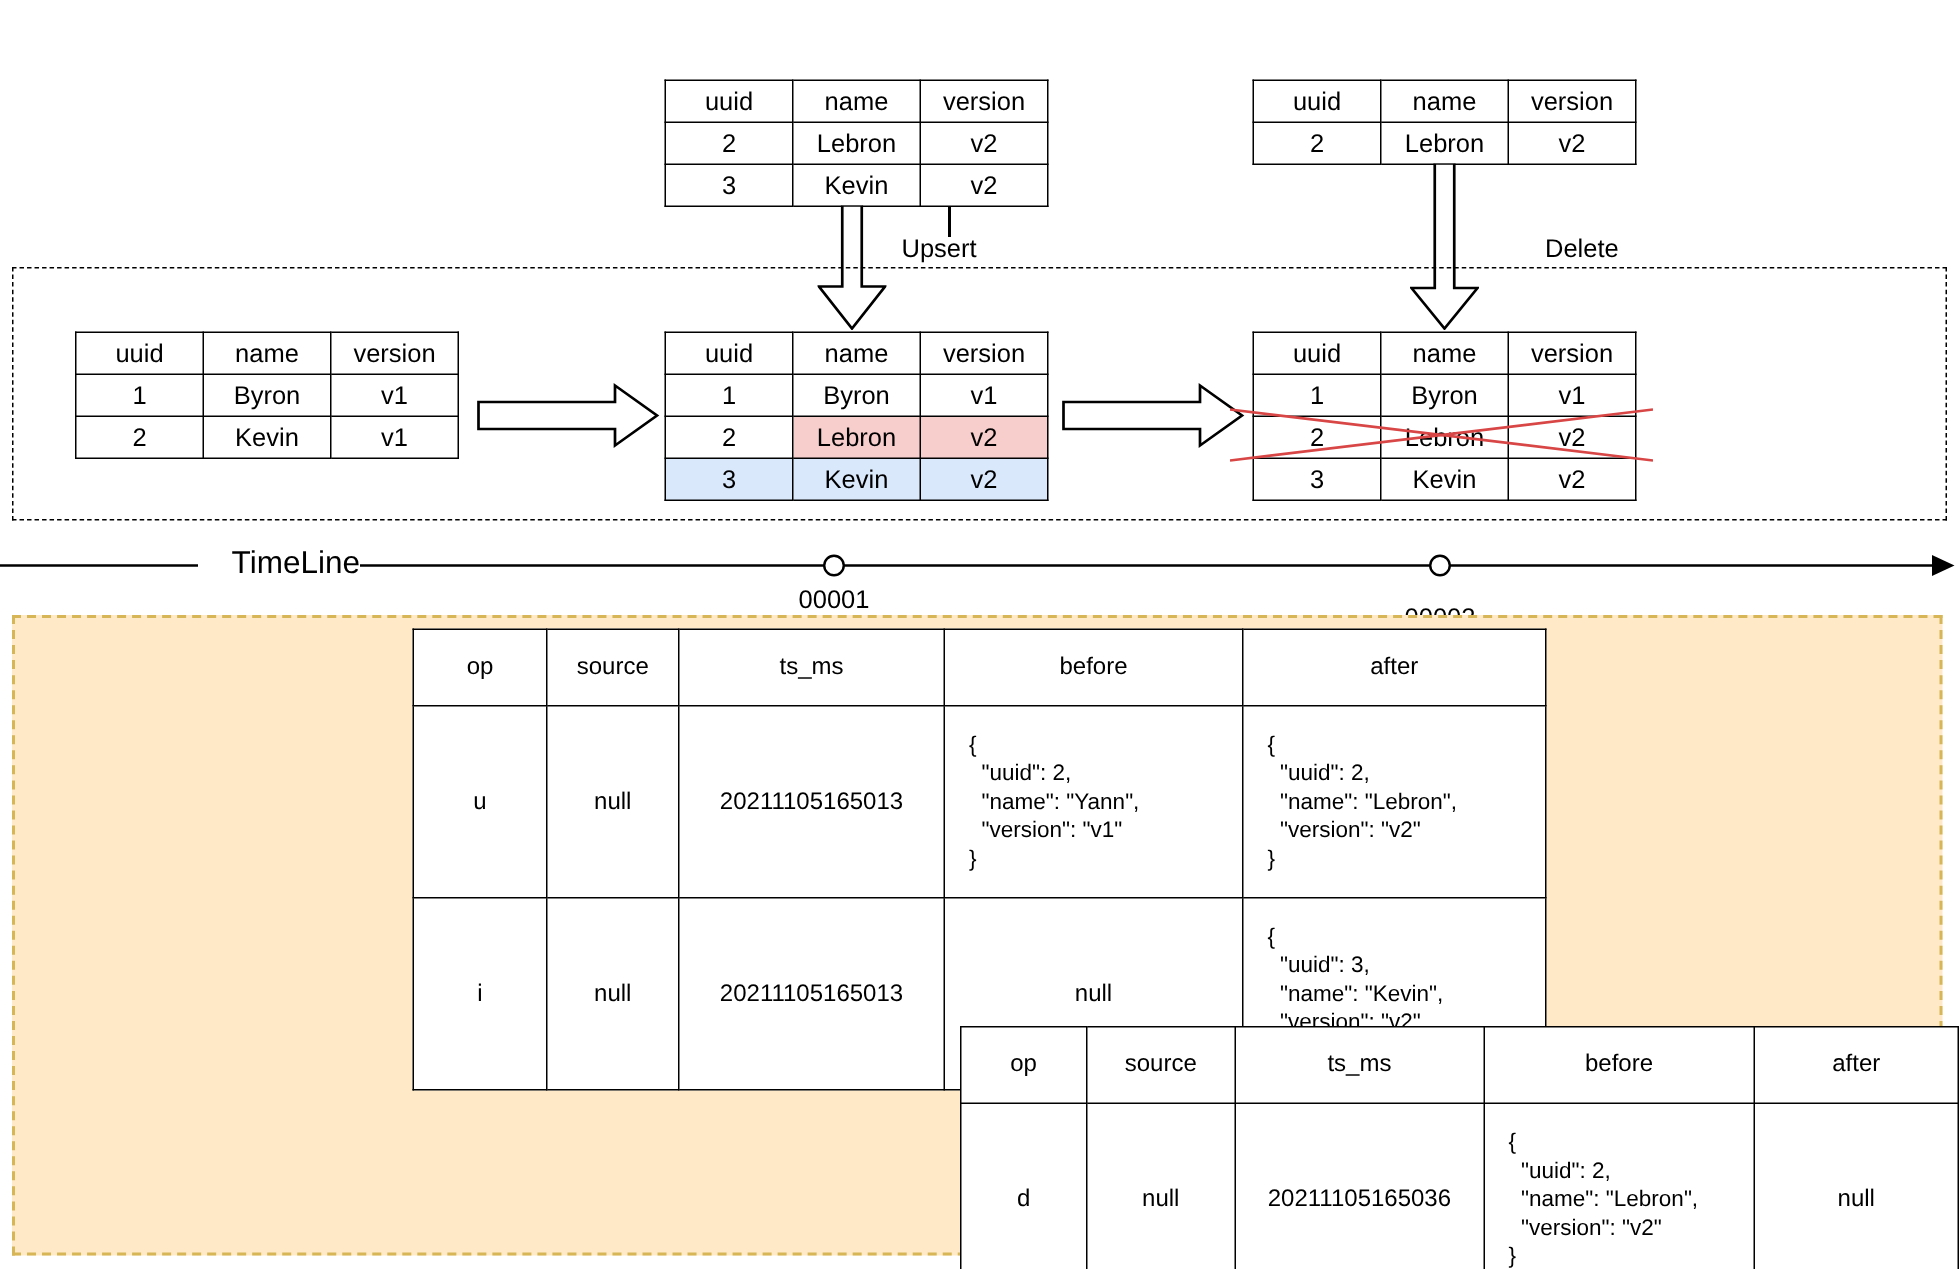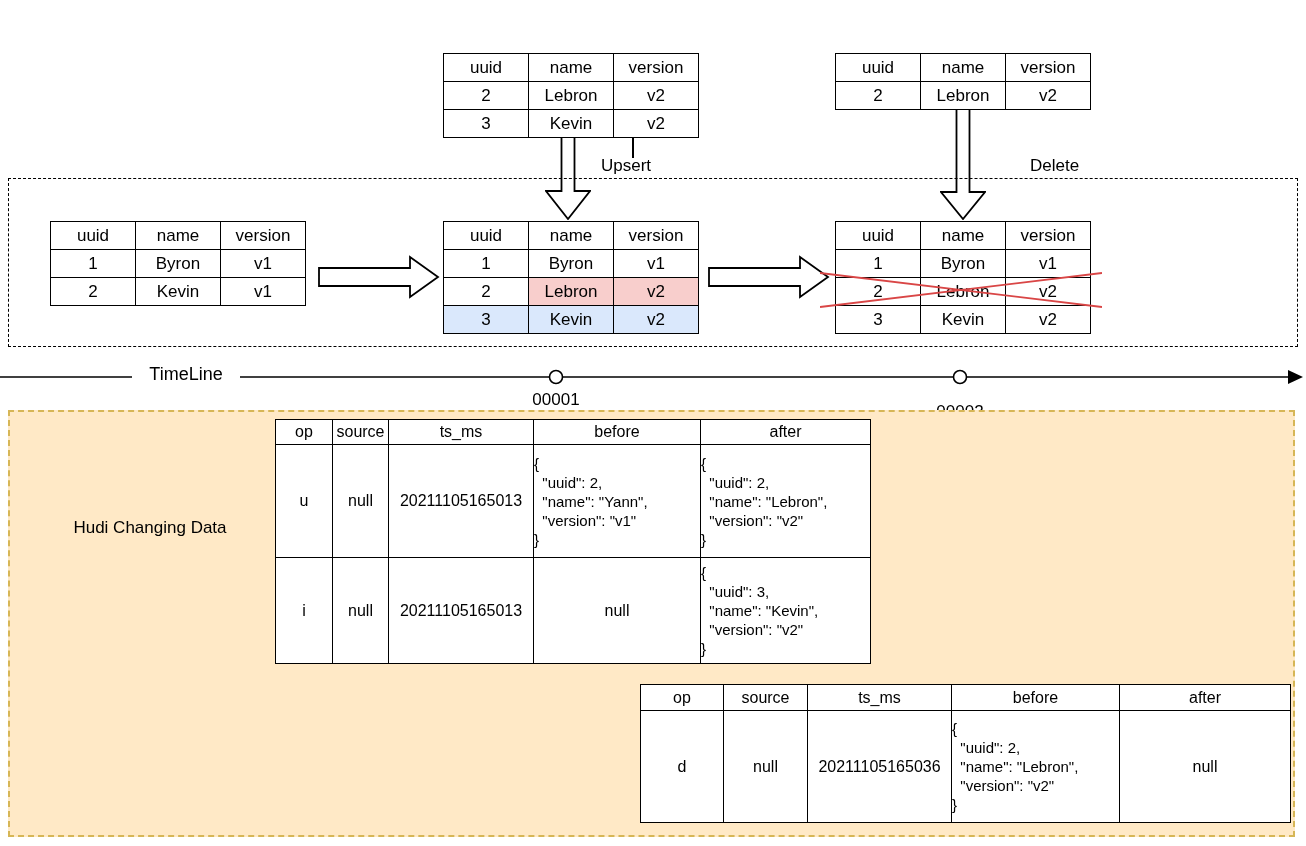--- a/index.html
+++ b/index.html
@@ -10,21 +10,21 @@
   .lbl{position:absolute;font-size:17px;white-space:nowrap;}
   .lbl.center{text-align:center;}
 
   .tbl{position:absolute;border-collapse:collapse;table-layout:fixed;font-size:17px;text-align:center;background:#fff;}
   .tbl th,.tbl td{border:1.6px solid #000;font-weight:400;padding:0;width:84px;margin-top:29px;}
   .tbl tr{height:28px;}
   .hl-red{background:var(--highlight-red-fill);border-color:var(--highlight-red-border);}
   .hl-blue{background:var(--highlight-blue-fill);border-color:var(--highlight-blue-border);}
 
   .cdc{position:absolute;border-collapse:collapse;table-layout:fixed;font-size:16px;text-align:center;background:#fff;}
-  .cdc th,.cdc td{border:1.6px solid #000;font-weight:400;padding:0;overflow:hidden;}
+  .cdc th,.cdc td{border:1.6px solid #000;font-weight:400;padding:16px;overflow:hidden;}
   .json-cell{text-align:left;white-space:pre;font-size:15px;line-height:19px;padding-left:5px;}
 
   .hudi-box{position:absolute;left:8px;top:178px;width:1288px;height:167px;border:1.5px dashed #000;}
   .changing-box{position:absolute;left:8px;top:410px;width:1287px;height:427px;
     background:var(--changing-box-fill);border:2px dashed var(--changing-box-border);box-sizing:border-box;}
 
   .shape{position:absolute;}
   .connector{position:absolute;width:1.5px;background:#000;}
 </style>
 </head>
@@ -164,26 +164,25 @@
     <line x1="0" y1="37" x2="282" y2="3" stroke="var(--cross-red)" stroke-width="1.8"></line>
   </svg>
 
   <svg class="shape" style="left:0;top:365px;" width="1306" height="26">
     <line x1="0" y1="12" x2="132" y2="12" stroke="#000" stroke-width="1.6"></line>
     <line x1="240" y1="12" x2="1289" y2="12" stroke="#000" stroke-width="1.6"></line>
     <polygon points="1288,5 1288,19 1303,12" fill="#000"></polygon>
     <circle cx="556" cy="12" r="6.5" fill="#fff" stroke="#000" stroke-width="1.6"></circle>
     <circle cx="960" cy="12" r="6.5" fill="#fff" stroke="#000" stroke-width="1.6"></circle>
   </svg>
-  <div class="lbl center" style="left:132px;top:364px;width:108px;font-size:18px;">TimeLine</div>
+  <div class="lbl center" style="left:132px;top:364px;width:108px;font-size:21px;text-align:right;">TimeLine</div>
   <div class="lbl center" style="left:506px;top:390px;width:100px;">00001</div>
   <div class="lbl center" style="left:910px;top:402px;width:100px;">00002</div>
 
   <div class="changing-box"></div>
-  <div class="lbl center" style="left:38px;top:518px;width:224px;">Hudi Changing Data</div>
 
   <table class="cdc" style="left:275px;top:419px;">
     <tbody>
         <tr style="height:25px;">
       <th style="width:56px;">op</th>
       <th style="width:55px;">source</th>
       <th style="width:144px;">ts_ms</th>
       <th style="width:166px;">before</th>
       <th style="width:169px;">after</th>
     </tr>

